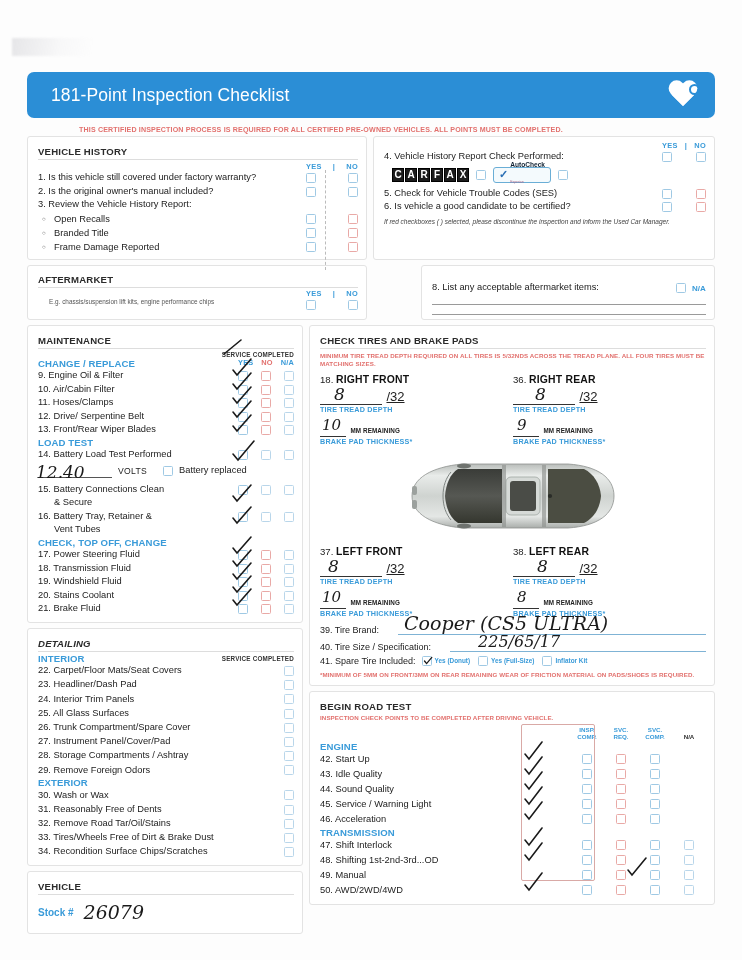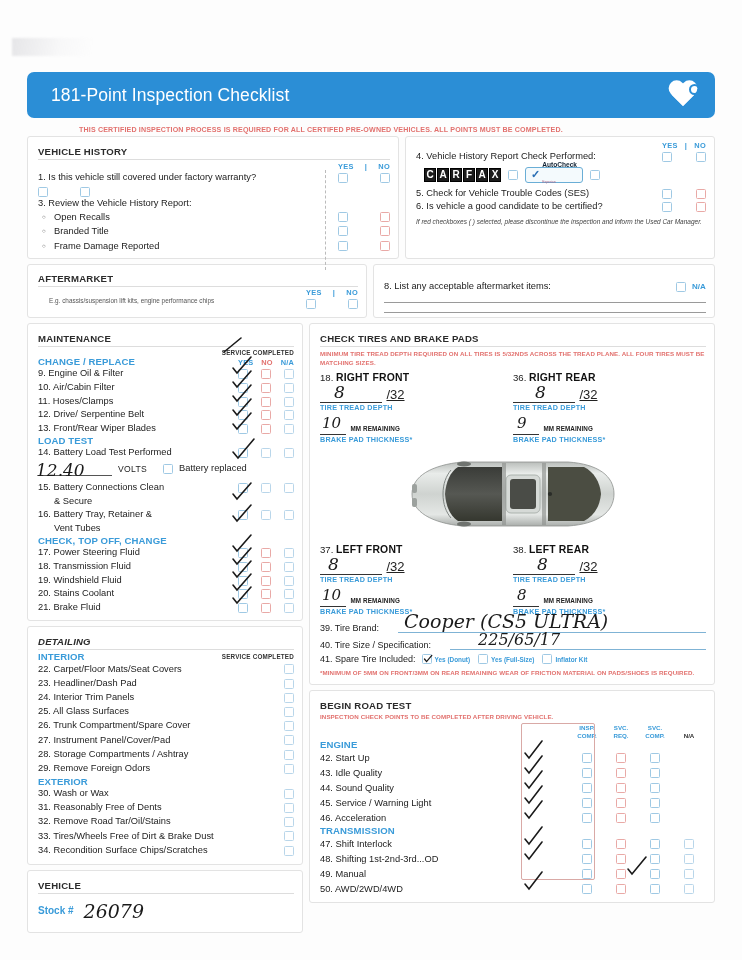--- a/index.html
+++ b/index.html
@@ -58,21 +58,21 @@
   .cb.red { border-color: #e9a9a6; }
   .cb.plain { border-color: #b9d6ea; }
 
   
   .hw { font-family: "DejaVu Serif", serif; color: #1a1a1a; font-style: italic; }
   .tick { position: absolute; pointer-events: none; }
   .tick svg { display: block; overflow: visible; }
 
   
   .r1 { display: flex; gap: 6px; margin-top: 1px; }
-  .vh-left { width: 372px; padding: 4px 8px 5px 10px; position: relative; }
+  .vh-left { width: 340px; padding: 4px 8px 5px 10px; position: relative; }
   .vh-right { flex: 1; padding: 4px 8px 5px 10px; position: relative; }
 
   .q-row { display: flex; align-items: flex-start; }
   .q-txt { flex: 1; }
   .cb-pair { width: 52px; display: flex; justify-content: space-between; padding-top: 2px; }
   .bul { font-size: 9.3px; color: #222; line-height: 14.2px; padding-left: 16px; position: relative; }
   .bul:before { content: "\25CB"; position: absolute; left: 4px; top: 0px; font-size: 6px; color: #333; }
   .dash-div { position: absolute; border-left: 1px dashed #bbb; }
 
   .carfax {
@@ -90,21 +90,21 @@
     padding: 1px 5px; height: 16px;
   }
   .autocheck .chk { color: #2b6fb5; font-size: 11px; font-weight: bold; line-height: 1; }
   .autocheck .ac-t { font-size: 6.6px; font-weight: bold; color: #123; line-height: 1; }
   .autocheck .ac-s { font-size: 3.4px; color: #a68; }
   .note-it { font-size: 6.5px; font-style: italic; color: #444; line-height: 9.5px; }
 
   
   .r2 { display: flex; gap: 6px; margin-top: 5px; }
   .am-left { width: 340px; padding: 3px 8px 4px 10px; }
-  .am-right { flex: 1; padding: 3px 8px 4px 10px; }
+  .am-right { flex: 1; padding: 3px 8px 4px 10px; margin-left: 48px; }
   .wline { border-bottom: 1px solid #9a9a9a; height: 1px; margin-top: 9px; }
 
   
   .main { display: flex; gap: 6px; margin-top: 5px; align-items: flex-start; }
   .colL { width: 276px; }
   .colR { flex: 1; }
 
   .maint { padding: 4px 8px 6px 10px; position: relative; }
   .m-head { display: flex; justify-content: flex-end; }
   .svc-lbl { font-size: 6.3px; font-weight: bold; color: #333; letter-spacing: .2px; }
@@ -191,20 +191,21 @@
       <div class="dash-div" style="left:297px; top:33px; height:100px;"></div>
 
       <div class="q-row">
         <div class="q-txt item"><span>1.</span> <span>Is this vehicle still covered under factory warranty?</span></div>
         <div class="cb-pair">
             <span class="cb"></span>
             <span class="cb"></span>
           </div>
       </div>
       <div class="q-row">
+        <div class="q-txt item"><span>2.</span> <span>Is the original owner's manual included?</span></div>
         <div class="cb-pair">
             <span class="cb"></span>
             <span class="cb"></span>
           </div>
       </div>
       <div class="q-row">
         <div class="q-txt item"><span>3.</span> <span>Review the Vehicle History Report:</span></div>
         <div class="cb-pair"></div>
       </div>
 
@@ -322,21 +323,21 @@
   <div class="main">
 
     <div class="colL">
 
       <div class="box maint">
         <div class="sect-title" style="width:100%;">MAINTENANCE</div>
 
         <div class="m-head" style="margin-top:2px;">
           <span class="svc-lbl">SERVICE COMPLETED</span>
         </div>
-        <div style="display:flex; align-items:flex-end;">
+        <div style="display:flex; align-items:flex-start;">
           <span class="blue-head" style="flex:1;">CHANGE / REPLACE</span>
           <span class="ynn" style="width:56px; justify-content:space-between;">
             <span class="y">YES</span>
             <span class="n">NO</span>
             <span class="a">N/A</span>
           </span>
         </div>
 
         <div class="mrow">
           <span class="lbl item"><span>9.</span> <span>Engine Oil &amp; Filter</span></span>

